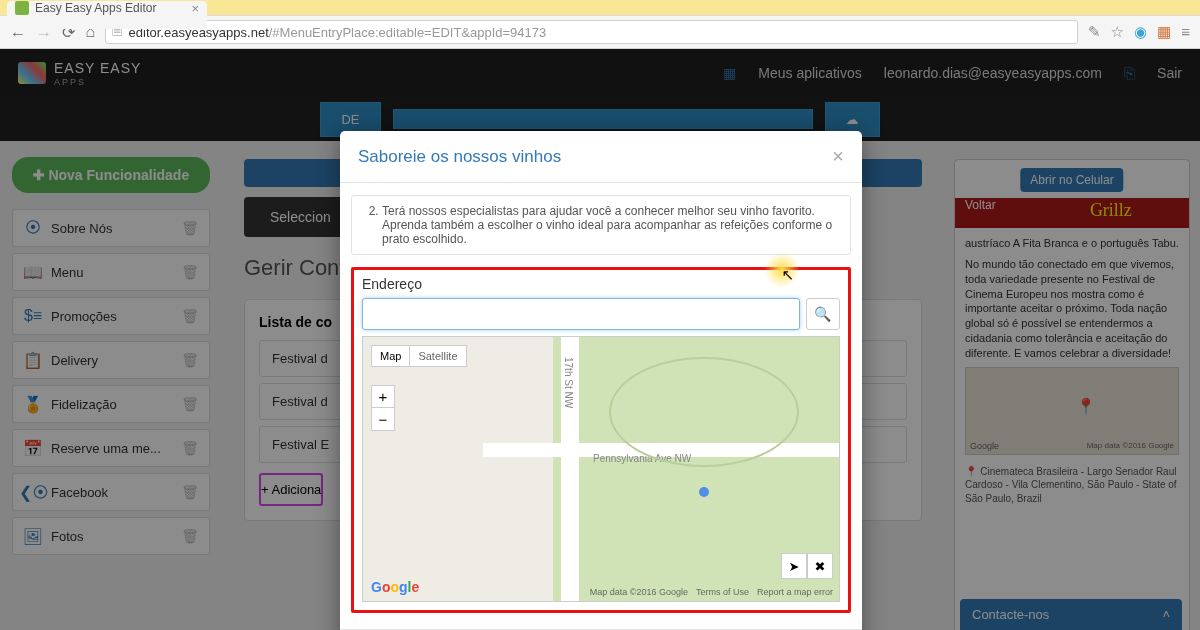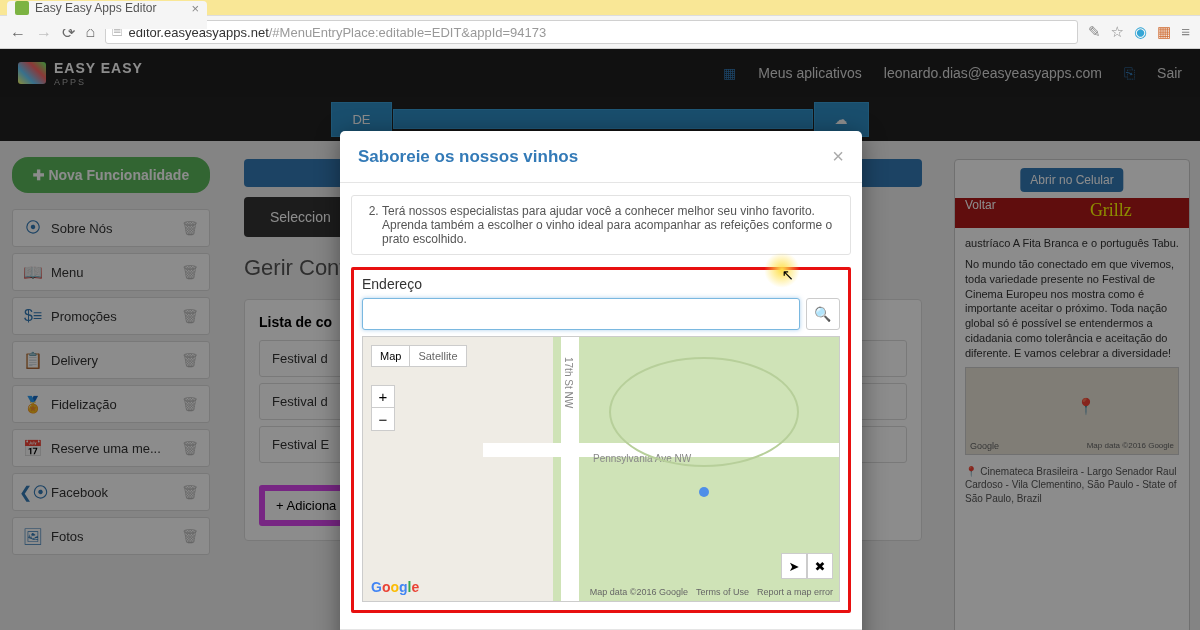--- a/index.html
+++ b/index.html
@@ -13,61 +13,61 @@
 .addr-bar .navbtn{color:#6a6a6a;font-size:16px}
 .addr-bar .navbtn.dim{color:#c0c0c0}
 .url-box{flex:1;height:24px;background:#fff;border:1px solid #d0d0d0;border-radius:3px;display:flex;align-items:center;padding:0 6px;font-size:13px;color:#333}
 .url-box .lock{color:#888;margin-right:6px}
 .url-box .gray{color:#999}
 .addr-icons{display:flex;gap:10px;color:#888;font-size:15px}
 .app{position:relative;height:581px;background:#222}
 .app-header{height:48px;background:#1f1f1f;display:flex;align-items:center;padding:0 18px;color:#fff}
 .logo{display:flex;align-items:center;gap:8px}
 .logo-icon{width:28px;height:22px;background:linear-gradient(45deg,#ff6,#6cf,#f66,#6f6);border-radius:3px}
-.logo-text{font-size:14px;font-weight:bold;letter-spacing:1px}
+.logo-text{font-size:14px;font-weight:normal;letter-spacing:1px}
 .logo-sub{font-size:9px;color:#aaa;display:block;letter-spacing:2px}
 .header-right{margin-left:auto;display:flex;align-items:center;gap:22px;font-size:14px}
 .header-link{color:#ddd}
 .grid-icon{color:#337ab7;font-size:14px}
-.subbar{height:44px;background:#222;display:flex;align-items:center;justify-content:center;gap:1px}
+.subbar{height:44px;background:#222;display:flex;align-items:center;justify-content:center;gap:12px}
 .subbar .sb{background:#2e8ec7;color:#fff;font-size:13px;padding:9px 20px;border:1px solid #3a9ed8}
 .main{display:flex;height:489px;background:#f1f1f1}
 .sidebar{width:222px;padding:16px 12px}
 .newfunc{width:100%;background:#5cb85c;color:#fff;border:none;border-radius:16px;padding:10px;font-size:14px;font-weight:bold;margin-bottom:16px}
 .side-item{display:flex;align-items:center;background:#fff;border:1px solid #ddd;border-radius:3px;height:38px;margin-bottom:6px;padding:0 6px}
 .side-item .sicon{width:28px;color:#337ab7;text-align:center;font-size:16px}
 .side-item .slabel{flex:1;font-size:13px;color:#333;padding-left:4px}
 .side-item .strash{color:#bbb;font-size:14px;padding:0 4px}
 .content{flex:1;padding:18px 22px}
 .ruler{height:28px;background:#337ab7;border-radius:4px;margin-bottom:10px;position:relative}
 .sel-btn{background:#333;color:#fff;border:none;border-radius:4px;padding:12px 26px;font-size:14px;margin-bottom:18px}
 .h-title{font-size:22px;color:#555;margin-bottom:18px}
 .panel{background:#fff;border:1px solid #ddd;border-radius:4px;padding:14px}
 .panel-title{font-weight:bold;font-size:14px;margin-bottom:10px}
 .list-row{border:1px solid #ddd;border-radius:3px;padding:10px 12px;margin-bottom:6px;font-size:13px;color:#333}
-.add-btn{border:6px solid #d946ef;background:#fff;border-radius:3px;padding:7px 11px;font-size:13px;margin-top:16px}
+.add-btn{border:2px solid #d946ef;background:#fff;border-radius:3px;padding:7px 0;font-size:13px;margin-top:4px}
 .preview{width:256px;padding:18px 10px}
 .phone{background:#fff;border:1px solid #ccc;border-radius:4px;height:480px;overflow:hidden;position:relative}
 .open-mobile{position:absolute;top:8px;left:50%;transform:translateX(-50%);background:#337ab7;color:#fff;border:none;border-radius:4px;padding:5px 10px;font-size:12px}
 .phone-header{margin-top:38px;height:30px;background:#b01919;color:#fff;display:flex;align-items:flex-start;padding:0 10px;font-size:12px}
 .phone-header .back{margin-right:auto}
 .phone-logo{font-family:cursive;font-size:18px;color:#ff0;margin:2px auto}
 .phone-body{padding:8px 10px;font-size:11px;color:#333;line-height:1.35}
 .phone-body p{margin-bottom:6px}
 .mini-map{height:88px;background:#e9e4d8;border:1px solid #ccc;margin:6px 0;position:relative}
 .mini-map .pin{position:absolute;top:28px;left:110px;color:#d33;font-size:16px}
 .mini-addr{font-size:10px;color:#555;padding:4px 0}
 .contact-bar{position:absolute;bottom:0;right:18px;width:222px;background:#337ab7;color:#fff;padding:8px 12px;font-size:13px;display:flex;align-items:center;border-radius:4px 4px 0 0}
 .contact-bar .chev{margin-left:auto}
 
 
 .dim-overlay{position:absolute;top:0;left:0;right:0;bottom:0;background:rgba(0,0,0,0.45)}
 .modal{position:absolute;top:82px;left:340px;width:522px;background:#fff;border-radius:5px;box-shadow:0 4px 24px rgba(0,0,0,0.4)}
 .modal-head{padding:14px 18px;border-bottom:1px solid #e5e5e5;display:flex;align-items:center}
-.modal-title{color:#337ab7;font-size:17px;font-weight:bold}
+.modal-title{color:#337ab7;font-size:17px;font-weight:normal}
 .modal-close{margin-left:auto;color:#aaa;font-size:20px;background:none;border:none}
 .modal-body{padding:12px 11px 16px}
 .modal-text{background:#fff;border:1px solid #e2e2e2;border-radius:3px;padding:8px 12px;font-size:12px;color:#555;margin-bottom:12px}
 .modal-text ol{padding-left:18px}
 .map-block{border:3px solid #e81010;padding:6px 8px 8px;border-radius:2px}
 .field-label{font-weight:normal;font-size:14px;margin-bottom:6px;color:#333}
 .search-row{display:flex;gap:6px;margin-bottom:6px}
 .search-input{flex:1;height:32px;border:1px solid #7ab8e0;border-radius:3px;padding:0 8px;font-size:13px;box-shadow:0 0 4px rgba(90,160,220,0.5)}
 .search-btn{width:34px;height:32px;border:1px solid #ccc;background:#fff;border-radius:3px;font-size:14px}
 .map{height:266px;border:1px solid #ccc;position:relative;background:linear-gradient(90deg,#efece5 0 40%,#cfe3b7 40% 100%);overflow:hidden}
@@ -218,20 +218,24 @@
             <span class="pin">📍</span>
             <span style="position:absolute;left:4px;bottom:2px;font-size:9px;color:#666">Google</span>
             <span style="position:absolute;right:4px;bottom:2px;font-size:8px;color:#666">Map data ©2016 Google</span>
           </div>
           <div class="mini-addr">📍 <span>Cinemateca Brasileira - Largo Senador Raul Cardoso - Vila Clementino, São Paulo - State of São Paulo, Brazil</span></div>
         </div>
       </div>
     </div>
   </div>
 
+  <div class="contact-bar">
+    <span>Contacte-nos</span>
+    <span class="chev">˄</span>
+  </div>
 
   <div class="dim-overlay"></div>
 
   <div class="modal">
     <div class="modal-head">
       <span class="modal-title">Saboreie os nossos vinhos</span>
       <button class="modal-close">×</button>
     </div>
     <div class="modal-body">
       <div class="modal-text">

